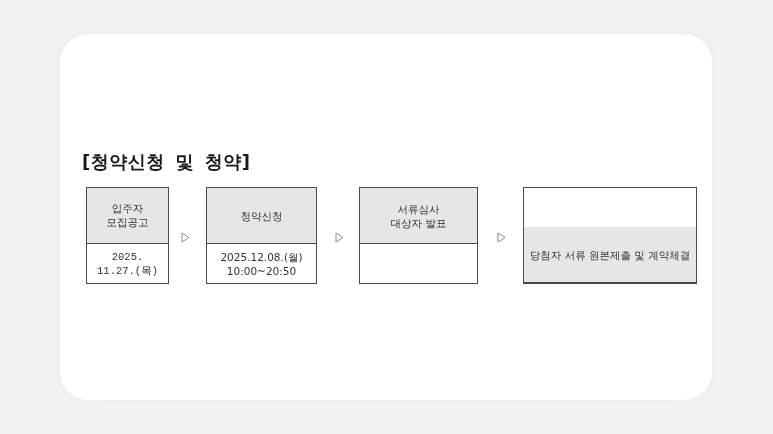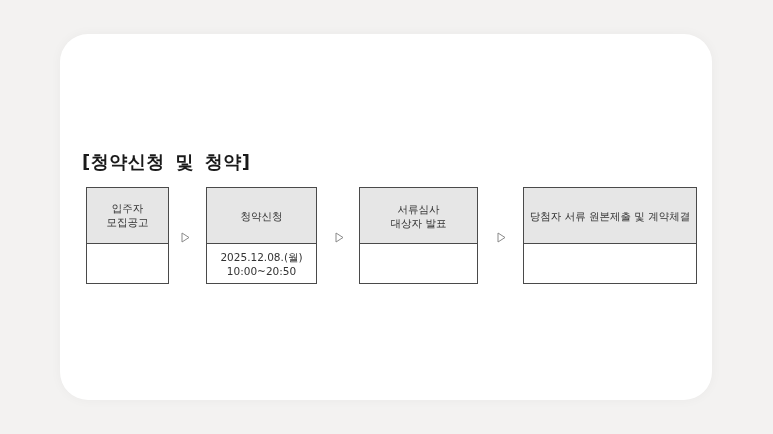--- a/index.html
+++ b/index.html
@@ -84,20 +84,22 @@
 </head>
 <body>
 
 <div class="card"></div>
 
 <div class="title">[청약신청  및  청약]</div>
 
 <div class="step" style="left:86px; width:83px;font-family:Liberation Mono, monospace;">
   <div class="head">입주자
 모집공고</div>
+  <div class="body">2025.
+11.27.(목)</div>
 </div>
 
 <div class="arrow" style="left:180px;">
   <svg width="9" height="11" viewBox="0 0 9 11">
       <path d="M1 1 L8 5.5 L1 10 Z" fill="none" stroke="#8a8a8a" stroke-width="1"></path>
     </svg>
 </div>
 
 <div class="step" style="left:206px; width:111px;">
   <div class="head">청약신청</div>
@@ -115,15 +117,15 @@
   <div class="head">서류심사
 대상자 발표</div>
 </div>
 
 <div class="arrow" style="left:496px;">
   <svg width="9" height="11" viewBox="0 0 9 11">
       <path d="M1 1 L8 5.5 L1 10 Z" fill="none" stroke="#8a8a8a" stroke-width="1"></path>
     </svg>
 </div>
 
-<div class="step" style="left:523px; width:174px;">
+<div class="step" style="left:523px; width:174px;justify-content:flex-end;">
   <div class="head">당첨자 서류 원본제출 및 계약체결</div>
 </div>
 
 </body></html>

